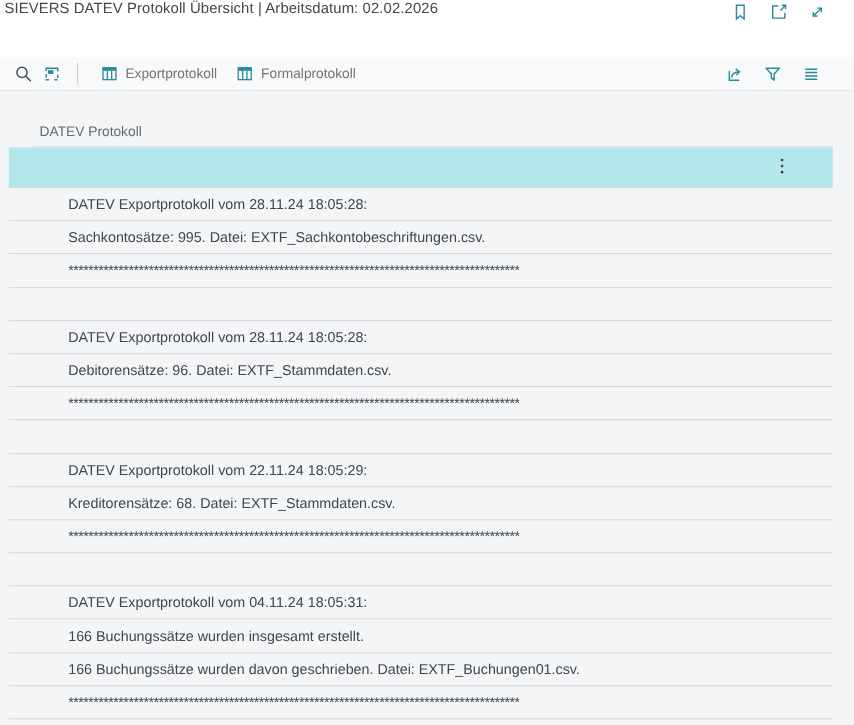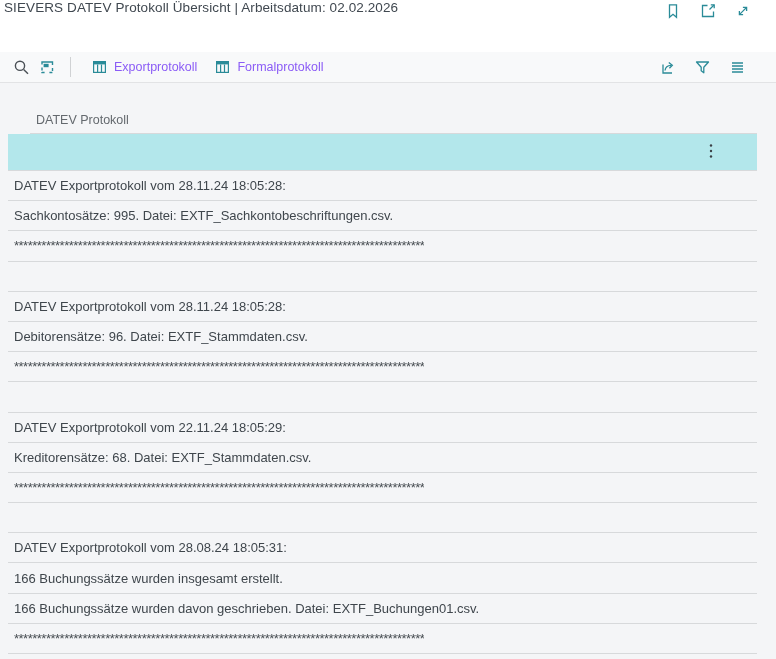--- a/index.html
+++ b/index.html
@@ -40,41 +40,41 @@
     display:flex;align-items:center;
     padding:0 26px 0 8px;
   }
   .toolbar .icon-btn{width:26px;height:24px;}
   .toolbar .search{color:#4a5056;}
   .toolbar .vsep{width:1px;height:20px;background:#d0d2d4;margin:0 12px 0 10px;}
   .action-btn{
     background:none;border:none;cursor:pointer;
     display:flex;align-items:center;gap:7px;
     font-family:"Liberation Sans", sans-serif;
-    font-size:12.5px;color:#8b5cf6;
+    font-size:12.5px;color:#737373;
     padding:4px 9px;
   }
   .action-btn .tbl{color:var(--accent);display:flex;}
   .toolbar .spacer{flex:1;}
   .toolbar-right{display:flex;gap:9px;align-items:center;}
   
   .content{padding:13px 19px 0 8px;height:576px;overflow:hidden;}
   .colhead{
     height:38px;border-bottom:1px solid var(--row-border);
     display:flex;align-items:flex-end;padding:0 0 6px 6px;
     font-size:12.5px;color:var(--text-secondary);cursor:pointer;margin-left:22px;
   }
   .row{
     height:30.2px;border-bottom:1px solid var(--row-border);
     display:flex;align-items:center;padding-left:6px;
     font-size:13px;color:var(--text-primary);
     position:relative;cursor:pointer;
   }
   .row.selected{height:37px;background:var(--selection-bg);}
-  .row .cell{white-space:nowrap;overflow:hidden;}
+  .row .cell{white-space:nowrap;overflow:hidden;margin-left:48px;}
   .row.stars .cell{font-size:13px;letter-spacing:-0.5px;color:#474d52;}
   .row-menu{
     position:absolute;left:694px;top:50%;transform:translateY(-50%);
     background:none;border:none;cursor:pointer;
     width:18px;height:22px;display:flex;align-items:center;justify-content:center;
     color:#3b4045;
   }
 </style>
 </head>
 <body>
@@ -224,21 +224,21 @@
   <div class="row">
       <span class="cell">Kreditorensätze: 68. Datei: EXTF_Stammdaten.csv.</span>
     </div>
   <div class="row stars">
       <span class="cell">******************************************************************************************</span>
     </div>
   <div class="row">
       <span class="cell"></span>
     </div>
   <div class="row">
-      <span class="cell">DATEV Exportprotokoll vom 28.08.24 18:05:31:</span>
+      <span class="cell">DATEV Exportprotokoll vom 04.11.24 18:05:31:</span>
     </div>
   <div class="row">
       <span class="cell">166 Buchungssätze wurden insgesamt erstellt.</span>
     </div>
   <div class="row">
       <span class="cell">166 Buchungssätze wurden davon geschrieben. Datei: EXTF_Buchungen01.csv.</span>
     </div>
   <div class="row stars">
       <span class="cell">******************************************************************************************</span>
     </div>

